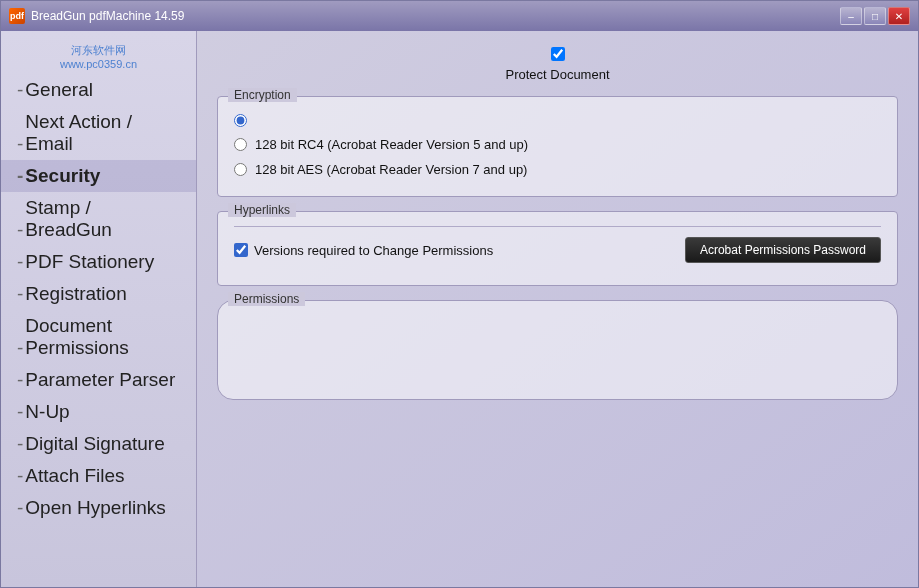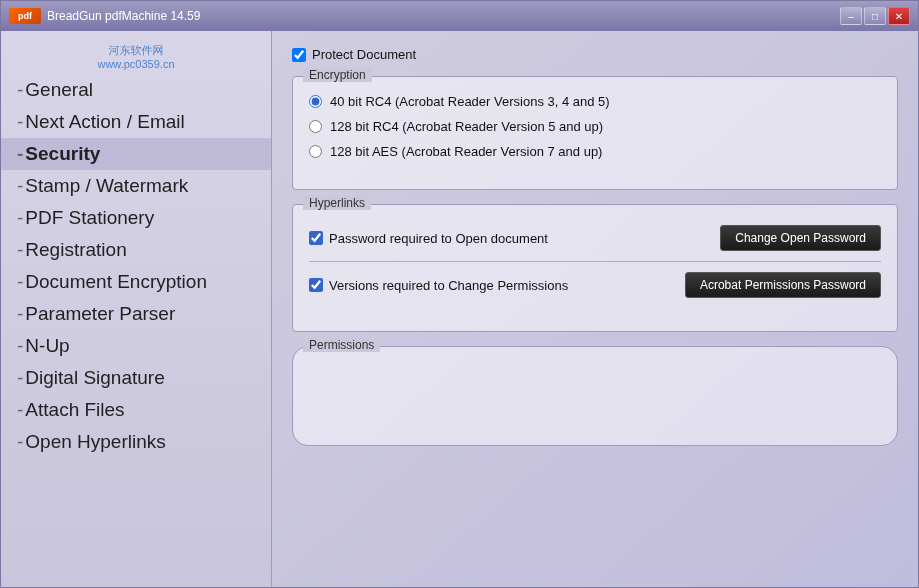--- a/index.html
+++ b/index.html
@@ -33,21 +33,21 @@
       font-weight: normal;
     }
 
     .title-bar-left {
       display: flex;
       align-items: center;
       gap: 6px;
     }
 
     .title-icon {
-      width: 32px;
+      width: 16px;
       height: 16px;
       background: linear-gradient(135deg, #ff6600, #cc4400);
       border-radius: 2px;
       display: flex;
       align-items: center;
       justify-content: center;
       font-size: 9px;
       color: white;
       font-weight: bold;
     }
@@ -76,21 +76,21 @@
     }
 
     .content-area {
       display: flex;
       flex: 1;
       overflow: hidden;
     }
 
     
     .sidebar {
-      width: 271px;
+      width: 196px;
       background: linear-gradient(to bottom, #d8d5e8, #c8c5dc);
       border-right: 1px solid #a09aBC;
       padding: 8px 0;
       overflow-y: auto;
     }
 
     .sidebar-item {
       padding: 5px 16px;
       cursor: pointer;
       color: #222;
@@ -116,40 +116,41 @@
       background: linear-gradient(to bottom right, #d0cde0, #c0bcdc);
       padding: 16px 20px;
       overflow-y: auto;
     }
 
     .protect-row {
       display: flex;
       align-items: center;
       margin-bottom: 14px;
       gap: 6px;
+      flex-direction: column;
     }
 
     .protect-row input[type="checkbox"] {
       width: 14px;
       height: 14px;
       cursor: pointer;
     }
 
     .protect-label {
       font-size: 13px;
       color: #111;
     }
 
     
     .group-box {
       border: 1px solid #a09abc;
       border-radius: 4px;
       background: rgba(255,255,255,0.5);
       margin-bottom: 14px;
-      padding: 12px 16px 25px;
+      padding: 12px 16px 14px;
       position: relative;
     }
 
     .group-title {
       position: absolute;
       top: -9px;
       left: 10px;
       background: #ccc8dc;
       padding: 0 6px;
       font-size: 12px;
@@ -250,30 +251,30 @@
       <div class="sidebar-item">
         <span>General</span>
       </div>
       <div class="sidebar-item">
         <span>Next Action / Email</span>
       </div>
       <div class="sidebar-item active">
         <span>Security</span>
       </div>
       <div class="sidebar-item">
-        <span>Stamp / Watermark</span>
+        <span>Stamp / BreadGun</span>
       </div>
       <div class="sidebar-item">
         <span>PDF Stationery</span>
       </div>
       <div class="sidebar-item">
         <span>Registration</span>
       </div>
       <div class="sidebar-item">
-        <span>Document Encryption</span>
+        <span>Document Permissions</span>
       </div>
       <div class="sidebar-item">
         <span>Parameter Parser</span>
       </div>
       <div class="sidebar-item">
         <span>N-Up</span>
       </div>
       <div class="sidebar-item">
         <span>Digital Signature</span>
       </div>
@@ -290,42 +291,34 @@
       <div class="protect-row">
         <input type="checkbox" id="protect-doc" checked="" style="">
         <label for="protect-doc" class="protect-label">Protect Document</label>
       </div>
 
       <div class="group-box">
         <span class="group-title">Encryption</span>
 
         <div class="radio-row">
           <input type="radio" name="encryption" id="rc4-40" checked="" style="">
-          <label for="rc4-40">40 bit RC4 (Acrobat Reader Versions 3, 4 and 5)</label>
         </div>
         <div class="radio-row">
           <input type="radio" name="encryption" id="rc4-128" style="">
           <label for="rc4-128">128 bit RC4 (Acrobat Reader Version 5 and up)</label>
         </div>
         <div class="radio-row">
           <input type="radio" name="encryption" id="aes-128" style="">
           <label for="aes-128">128 bit AES (Acrobat Reader Version 7 and up)</label>
         </div>
       </div>
 
       <div class="group-box">
         <span class="group-title">Hyperlinks</span>
 
-        <div class="password-row">
-          <div class="password-check">
-            <input type="checkbox" id="open-password" checked="" style="">
-            <label for="open-password">Password required to Open document</label>
-          </div>
-          <button class="action-btn">Change Open Password</button>
-        </div>
 
         <hr class="divider">
 
         <div class="password-row">
           <div class="password-check">
             <input type="checkbox" id="permissions-password" checked="" style="">
             <label for="permissions-password">Versions required to Change Permissions</label>
           </div>
           <button class="action-btn">Acrobat Permissions Password</button>
         </div>

